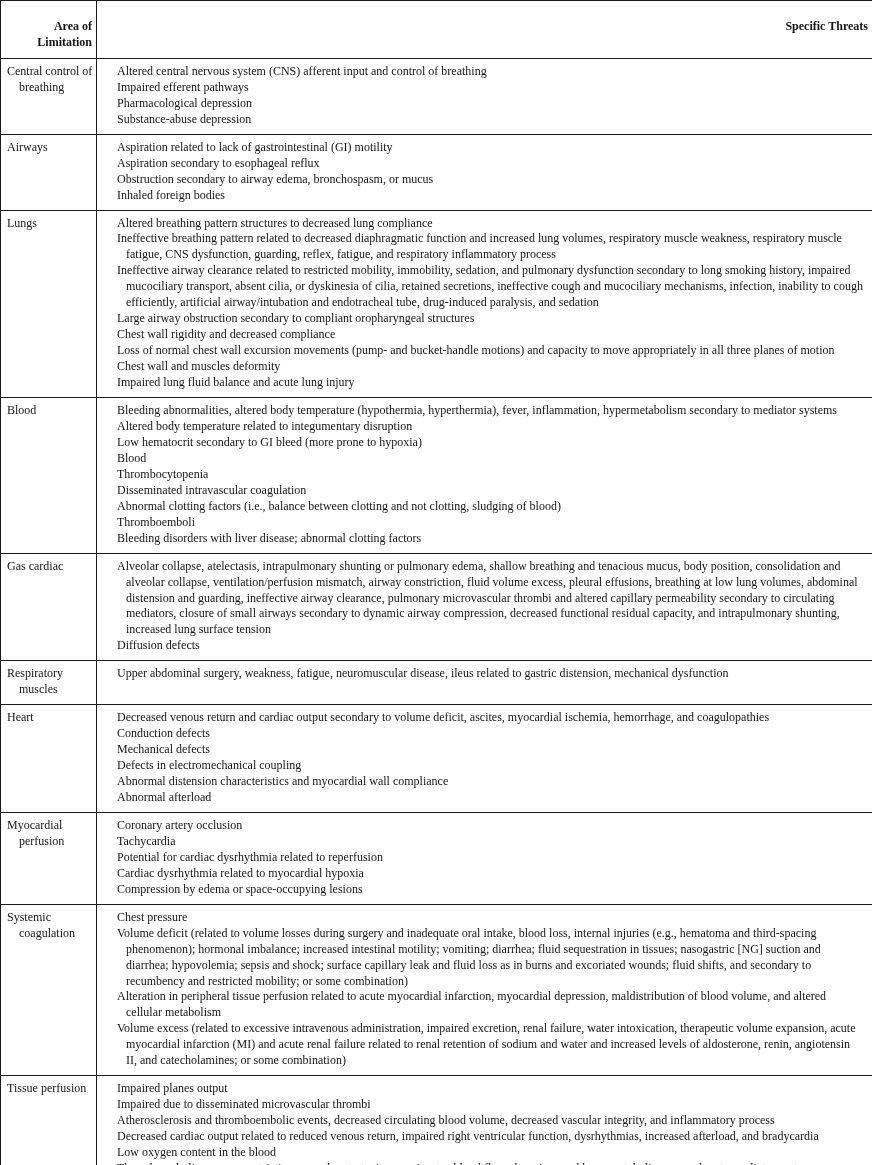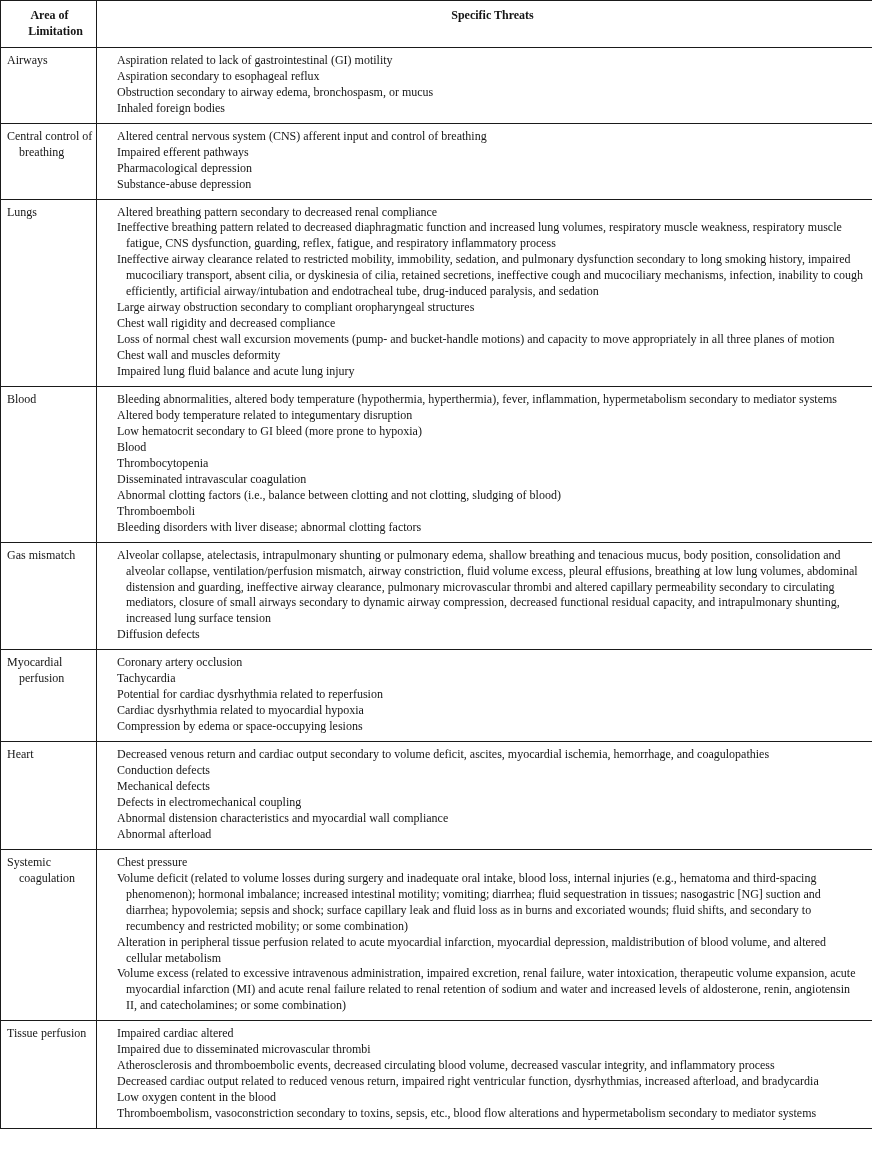--- a/index.html
+++ b/index.html
@@ -25,23 +25,23 @@
   table.threats-table th,
   table.threats-table td {
     border: 1.5px solid #1a1a1a;
     vertical-align: top;
     box-sizing: border-box;
   }
   col.col-area  { width: 96px; }
   col.col-threats { width: 776px; }
   th.area-header, th.threats-header {
     font-weight: bold;
-    text-align: center;
+    text-align: right;
     font-size: 12px;
-    padding: 7px 4px 7px 6px;
+    padding: 18px 4px 7px 6px;
     vertical-align: middle;
   }
   th.threats-header { padding-left: 20px; }
   .hang-area {
     padding-left: 12px;
     text-indent: -12px;
   }
   td.area-cell {
     padding: 5px 3px 6px 6px;
   }
@@ -66,46 +66,46 @@
       <tr>
         <th class="area-header">
           <div class="hang-area">Area of Limitation</div>
         </th>
         <th class="threats-header">Specific Threats</th>
       </tr>
     </thead>
     <tbody>
       <tr>
         <td class="area-cell">
+          <div class="hang-area">Central control of breathing</div>
+        </td>
+        <td class="threats-cell">
+            <div class="threat-line">Altered central nervous system (CNS) afferent input and control of breathing</div>
+            <div class="threat-line">Impaired efferent pathways</div>
+            <div class="threat-line">Pharmacological depression</div>
+            <div class="threat-line">Substance-abuse depression</div>
+          </td>
+      </tr>
+      <tr>
+        <td class="area-cell">
           <div class="hang-area">Airways</div>
         </td>
         <td class="threats-cell">
             <div class="threat-line">Aspiration related to lack of gastrointestinal (GI) motility</div>
             <div class="threat-line">Aspiration secondary to esophageal reflux</div>
             <div class="threat-line">Obstruction secondary to airway edema, bronchospasm, or mucus</div>
             <div class="threat-line">Inhaled foreign bodies</div>
           </td>
       </tr>
       <tr>
         <td class="area-cell">
-          <div class="hang-area">Central control of breathing</div>
-        </td>
-        <td class="threats-cell">
-            <div class="threat-line">Altered central nervous system (CNS) afferent input and control of breathing</div>
-            <div class="threat-line">Impaired efferent pathways</div>
-            <div class="threat-line">Pharmacological depression</div>
-            <div class="threat-line">Substance-abuse depression</div>
-          </td>
-      </tr>
-      <tr>
-        <td class="area-cell">
           <div class="hang-area">Lungs</div>
         </td>
         <td class="threats-cell">
-            <div class="threat-line">Altered breathing pattern secondary to decreased renal compliance</div>
+            <div class="threat-line">Altered breathing pattern structures to decreased lung compliance</div>
             <div class="threat-line">Ineffective breathing pattern related to decreased diaphragmatic function and increased lung volumes, respiratory muscle weakness, respiratory muscle fatigue, CNS dysfunction, guarding, reflex, fatigue, and respiratory inflammatory process</div>
             <div class="threat-line">Ineffective airway clearance related to restricted mobility, immobility, sedation, and pulmonary dysfunction secondary to long smoking history, impaired mucociliary transport, absent cilia, or dyskinesia of cilia, retained secretions, ineffective cough and mucociliary mechanisms, infection, inability to cough efficiently, artificial airway/intubation and endotracheal tube, drug-induced paralysis, and sedation</div>
             <div class="threat-line">Large airway obstruction secondary to compliant oropharyngeal structures</div>
             <div class="threat-line">Chest wall rigidity and decreased compliance</div>
             <div class="threat-line">Loss of normal chest wall excursion movements (pump- and bucket-handle motions) and capacity to move appropriately in all three planes of motion</div>
             <div class="threat-line">Chest wall and muscles deformity</div>
             <div class="threat-line">Impaired lung fluid balance and acute lung injury</div>
           </td>
       </tr>
       <tr>
@@ -119,69 +119,77 @@
             <div class="threat-line">Blood</div>
             <div class="threat-line">Thrombocytopenia</div>
             <div class="threat-line">Disseminated intravascular coagulation</div>
             <div class="threat-line">Abnormal clotting factors (i.e., balance between clotting and not clotting, sludging of blood)</div>
             <div class="threat-line">Thromboemboli</div>
             <div class="threat-line">Bleeding disorders with liver disease; abnormal clotting factors</div>
           </td>
       </tr>
       <tr>
         <td class="area-cell">
-          <div class="hang-area">Gas mismatch</div>
+          <div class="hang-area">Gas cardiac</div>
         </td>
         <td class="threats-cell">
             <div class="threat-line">Alveolar collapse, atelectasis, intrapulmonary shunting or pulmonary edema, shallow breathing and tenacious mucus, body position, consolidation and alveolar collapse, ventilation/perfusion mismatch, airway constriction, fluid volume excess, pleural effusions, breathing at low lung volumes, abdominal distension and guarding, ineffective airway clearance, pulmonary microvascular thrombi and altered capillary permeability secondary to circulating mediators, closure of small airways secondary to dynamic airway compression, decreased functional residual capacity, and intrapulmonary shunting, increased lung surface tension</div>
             <div class="threat-line">Diffusion defects</div>
           </td>
       </tr>
       <tr>
         <td class="area-cell">
-          <div class="hang-area">Myocardial perfusion</div>
+          <div class="hang-area">Respiratory muscles</div>
         </td>
         <td class="threats-cell">
-            <div class="threat-line">Coronary artery occlusion</div>
-            <div class="threat-line">Tachycardia</div>
-            <div class="threat-line">Potential for cardiac dysrhythmia related to reperfusion</div>
-            <div class="threat-line">Cardiac dysrhythmia related to myocardial hypoxia</div>
-            <div class="threat-line">Compression by edema or space-occupying lesions</div>
+            <div class="threat-line">Upper abdominal surgery, weakness, fatigue, neuromuscular disease, ileus related to gastric distension, mechanical dysfunction</div>
           </td>
       </tr>
       <tr>
         <td class="area-cell">
           <div class="hang-area">Heart</div>
         </td>
         <td class="threats-cell">
             <div class="threat-line">Decreased venous return and cardiac output secondary to volume deficit, ascites, myocardial ischemia, hemorrhage, and coagulopathies</div>
             <div class="threat-line">Conduction defects</div>
             <div class="threat-line">Mechanical defects</div>
             <div class="threat-line">Defects in electromechanical coupling</div>
             <div class="threat-line">Abnormal distension characteristics and myocardial wall compliance</div>
             <div class="threat-line">Abnormal afterload</div>
+          </td>
+      </tr>
+      <tr>
+        <td class="area-cell">
+          <div class="hang-area">Myocardial perfusion</div>
+        </td>
+        <td class="threats-cell">
+            <div class="threat-line">Coronary artery occlusion</div>
+            <div class="threat-line">Tachycardia</div>
+            <div class="threat-line">Potential for cardiac dysrhythmia related to reperfusion</div>
+            <div class="threat-line">Cardiac dysrhythmia related to myocardial hypoxia</div>
+            <div class="threat-line">Compression by edema or space-occupying lesions</div>
           </td>
       </tr>
       <tr>
         <td class="area-cell">
           <div class="hang-area">Systemic coagulation</div>
         </td>
         <td class="threats-cell">
             <div class="threat-line">Chest pressure</div>
             <div class="threat-line">Volume deficit (related to volume losses during surgery and inadequate oral intake, blood loss, internal injuries (e.g., hematoma and third-spacing phenomenon); hormonal imbalance; increased intestinal motility; vomiting; diarrhea; fluid sequestration in tissues; nasogastric [NG] suction and diarrhea; hypovolemia; sepsis and shock; surface capillary leak and fluid loss as in burns and excoriated wounds; fluid shifts, and secondary to recumbency and restricted mobility; or some combination)</div>
             <div class="threat-line">Alteration in peripheral tissue perfusion related to acute myocardial infarction, myocardial depression, maldistribution of blood volume, and altered cellular metabolism</div>
             <div class="threat-line">Volume excess (related to excessive intravenous administration, impaired excretion, renal failure, water intoxication, therapeutic volume expansion, acute myocardial infarction (MI) and acute renal failure related to renal retention of sodium and water and increased levels of aldosterone, renin, angiotensin II, and catecholamines; or some combination)</div>
           </td>
       </tr>
       <tr>
         <td class="area-cell">
           <div class="hang-area">Tissue perfusion</div>
         </td>
         <td class="threats-cell">
-            <div class="threat-line">Impaired cardiac altered</div>
+            <div class="threat-line">Impaired planes output</div>
             <div class="threat-line">Impaired due to disseminated microvascular thrombi</div>
             <div class="threat-line">Atherosclerosis and thromboembolic events, decreased circulating blood volume, decreased vascular integrity, and inflammatory process</div>
             <div class="threat-line">Decreased cardiac output related to reduced venous return, impaired right ventricular function, dysrhythmias, increased afterload, and bradycardia</div>
             <div class="threat-line">Low oxygen content in the blood</div>
             <div class="threat-line">Thromboembolism, vasoconstriction secondary to toxins, sepsis, etc., blood flow alterations and hypermetabolism secondary to mediator systems</div>
           </td>
       </tr>
 
     </tbody>
   </table>

